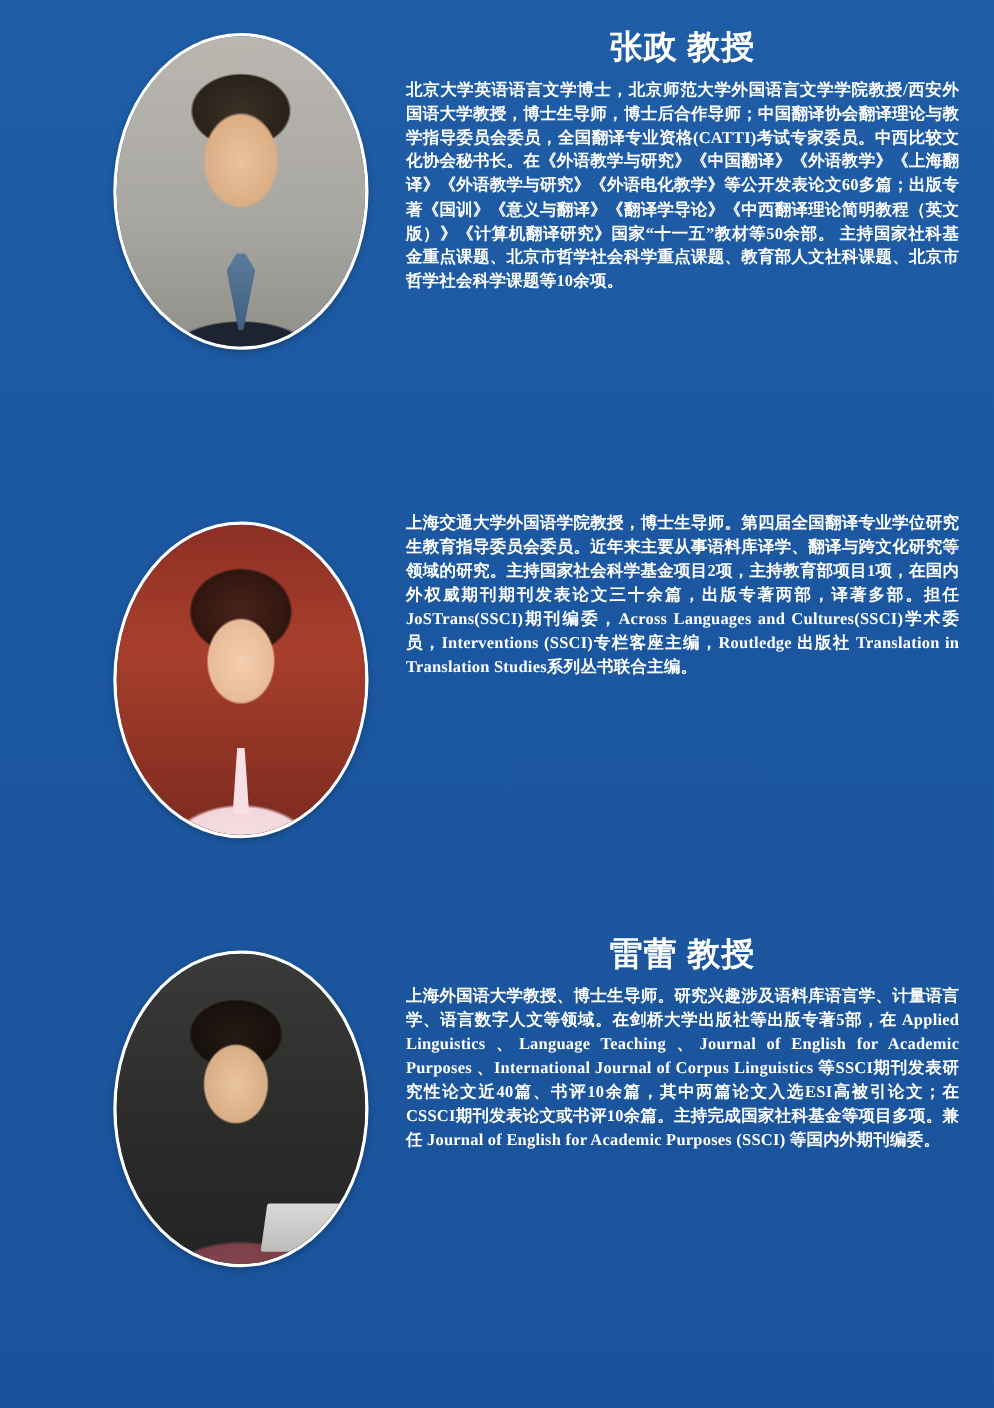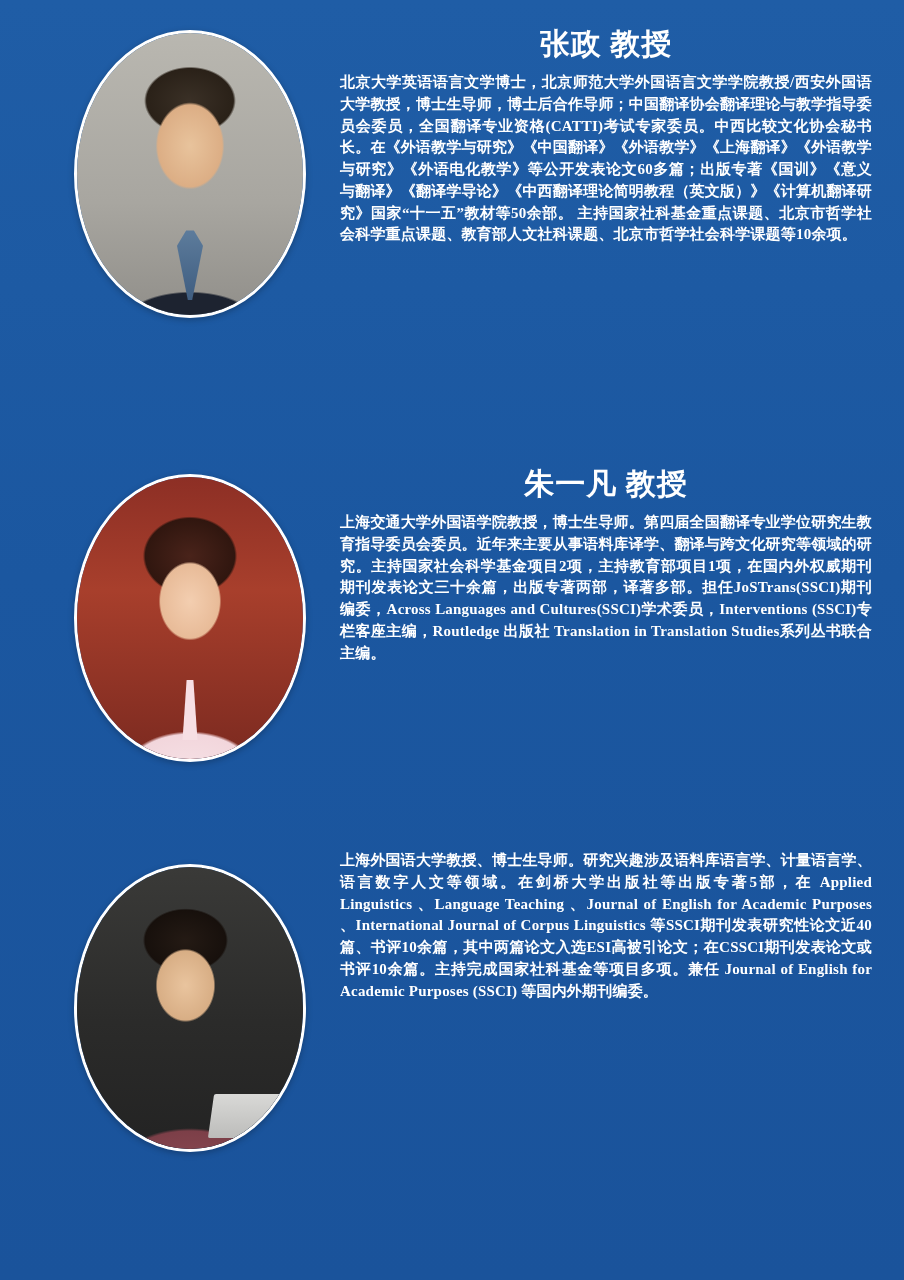--- a/index.html
+++ b/index.html
@@ -17,20 +17,21 @@
     position: relative;
     width: 904px;
     height: 1280px;
     background: linear-gradient(180deg, #1f5da6 0%, #1b57a0 45%, #1a539b 100%);
   }
   .speaker {
     display: flex;
     align-items: flex-start;
     box-sizing: border-box;
     padding: 0 28px 0 40px;
+    margin-left: 29px;
   }
   .portrait-wrap {
     flex: 0 0 300px;
     display: flex;
     justify-content: center;
     align-items: flex-start;
     padding-top: 30px;
   }
   .portrait {
     width: 226px;
@@ -151,29 +152,29 @@
     </div>
   </div>
 
   <div class="speaker" id="s2">
     <div class="portrait-wrap">
       <div class="portrait">
         <div class="ph ph-2"></div>
       </div>
     </div>
     <div class="text-col">
-      <h2 class="name">朱一凡 教授</h2>
       <p class="bio">上海交通大学外国语学院教授，博士生导师。第四届全国翻译专业学位研究生教育指导委员会委员。近年来主要从事语料库译学、翻译与跨文化研究等领域的研究。主持国家社会科学基金项目2项，主持教育部项目1项，在国内外权威期刊期刊发表论文三十余篇，出版专著两部，译著多部。担任JoSTrans(SSCI)期刊编委，Across Languages and Cultures(SSCI)学术委员，Interventions (SSCI)专栏客座主编，Routledge 出版社 Translation in Translation Studies系列丛书联合主编。</p>
     </div>
   </div>
 
   <div class="speaker" id="s3">
     <div class="portrait-wrap">
       <div class="portrait">
         <div class="ph ph-3"></div>
       </div>
     </div>
     <div class="text-col">
+      <h2 class="name">雷蕾 教授</h2>
       <p class="bio">上海外国语大学教授、博士生导师。研究兴趣涉及语料库语言学、计量语言学、语言数字人文等领域。在剑桥大学出版社等出版专著5部，在 Applied Linguistics 、Language Teaching 、Journal of English for Academic Purposes 、International Journal of Corpus Linguistics 等SSCI期刊发表研究性论文近40篇、书评10余篇，其中两篇论文入选ESI高被引论文；在CSSCI期刊发表论文或书评10余篇。主持完成国家社科基金等项目多项。兼任 Journal of English for Academic Purposes (SSCI) 等国内外期刊编委。</p>
     </div>
   </div>
 
 </div>
 
 </body></html>

